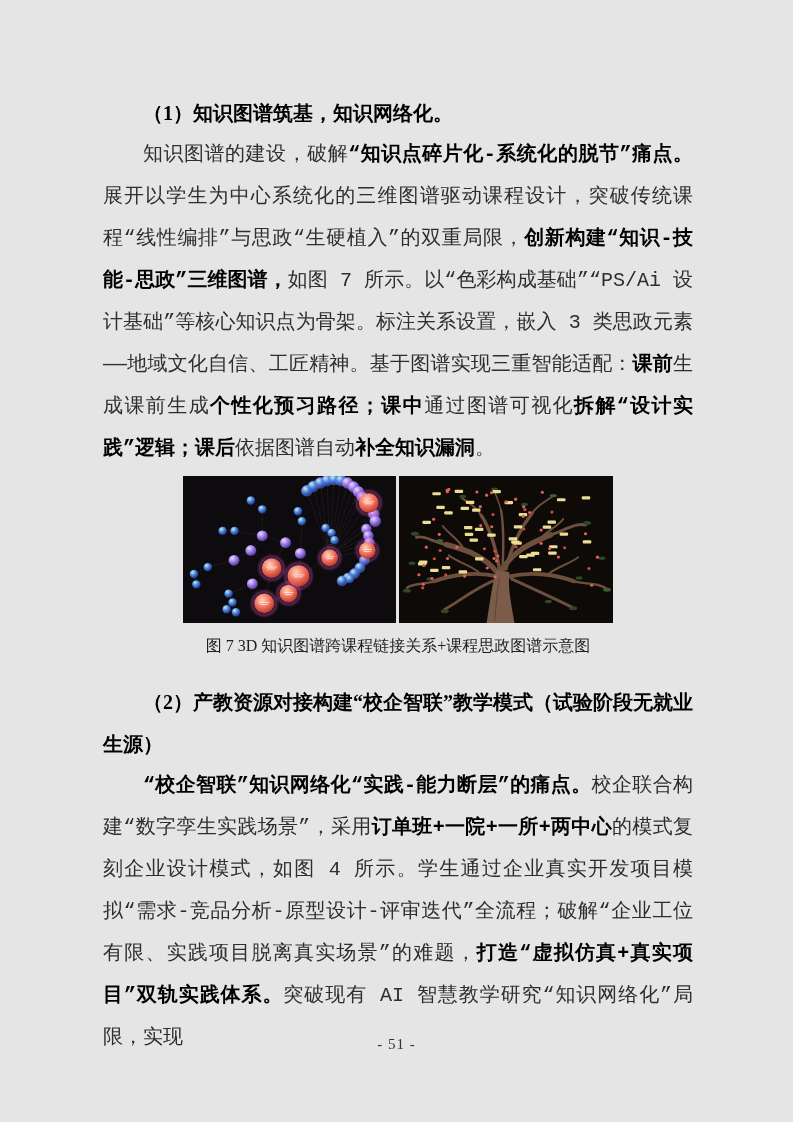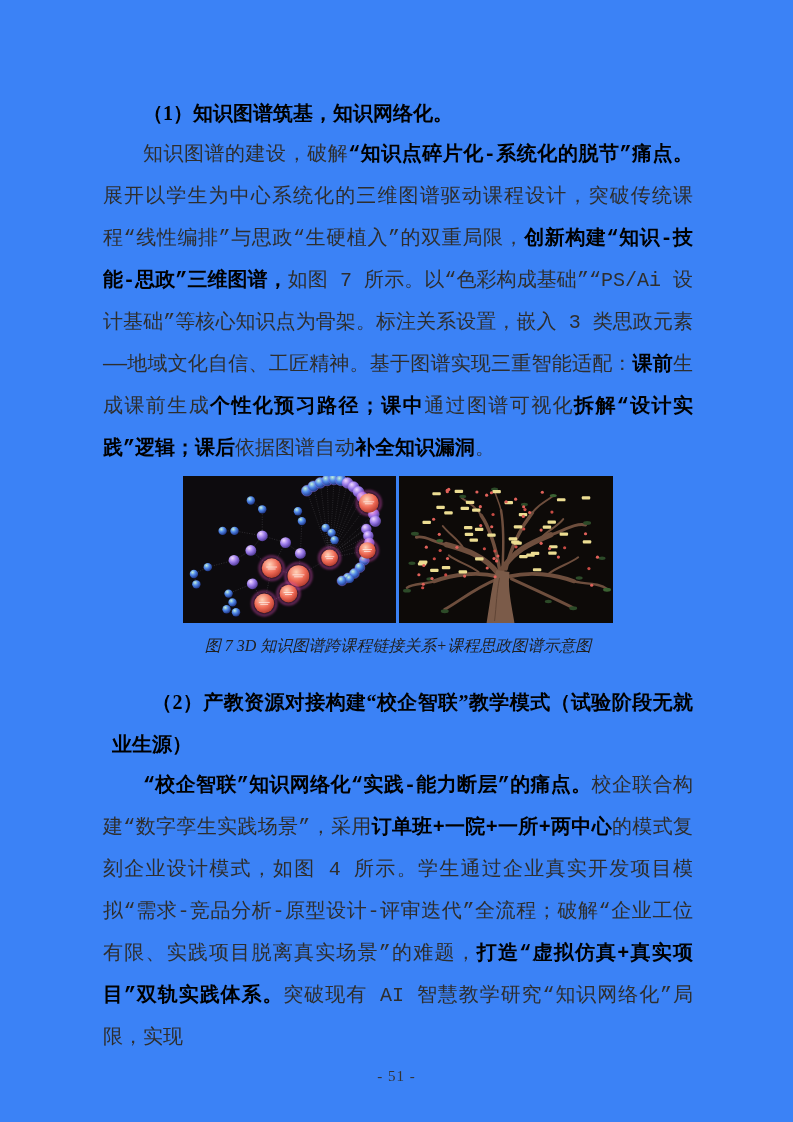--- a/index.html
+++ b/index.html
@@ -1,28 +1,28 @@
 <!DOCTYPE html>
 <html><head>
 <meta charset="utf-8">
 <style>
   html,body{margin:0;padding:0;background:#fff;}
-  .page{position:relative;width:793px;height:1122px;background:#3b82f6;overflow:hidden;
+  .page{position:relative;width:793px;height:1122px;background:#e5e5e5;overflow:hidden;
         font-family:"Liberation Serif","DejaVu Serif",serif;}
   .content{padding:92px 100px 0 103px;}
   .head{font-size:20px;line-height:42px;font-weight:bold;color:#000;text-indent:2em;
         text-align:justify;margin:0;}
   .bodyp{font-size:20px;line-height:42px;color:#2e2e2e;text-indent:2em;text-align:justify;margin:0;font-family:Liberation Mono, monospace;}
   .bodyp .b,.b{font-weight:bold;color:#000;}
   figure{margin:6px auto 0 auto;width:430px;padding:0;}
   .imgs{display:flex;gap:3px;}
   .imgs svg{display:block;}
-  figcaption{margin-top:12px;text-align:center;font-size:16px;line-height:22px;color:#1f1f1f;font-style:italic;}
-  .sec2{margin-top:24px;margin-left:9px;}
-  .pagenum{position:absolute;left:0;right:0;top:1068px;text-align:center;font-size:15px;
+  figcaption{margin-top:12px;text-align:center;font-size:16px;line-height:22px;color:#1f1f1f;}
+  .sec2{margin-top:24px;}
+  .pagenum{position:absolute;left:0;right:0;top:1036px;text-align:center;font-size:15px;
            color:#333;letter-spacing:1px;}
 </style>
 </head>
 <body>
 
 <div class="page">
   <div class="content">
 
     <h2 class="head">（1）知识图谱筑基，知识网络化。</h2>
     <p class="bodyp"><span>知识图谱的建设，破解</span><span class="b">“知识点碎片化-系统化的脱节”痛点。</span><span>展开以学生为中心系统化的三维图谱驱动课程设计，突破传统课程“线性编排”与思政“生硬植入”的双重局限，</span><span class="b">创新构建“知识-技能-思政”三维图谱，</span><span>如图 7 所示。以“色彩构成基础”“PS/Ai 设计基础”等核心知识点为骨架。标注关系设置，嵌入 3 类思政元素——地域文化自信、工匠精神。基于图谱实现三重智能适配：</span><span class="b">课前</span><span>生成课前生成</span><span class="b">个性化预习路径；课中</span><span>通过图谱可视化</span><span class="b">拆解“设计实践”逻辑；课后</span><span>依据图谱自动</span><span class="b">补全知识漏洞</span><span>。</span></p>

